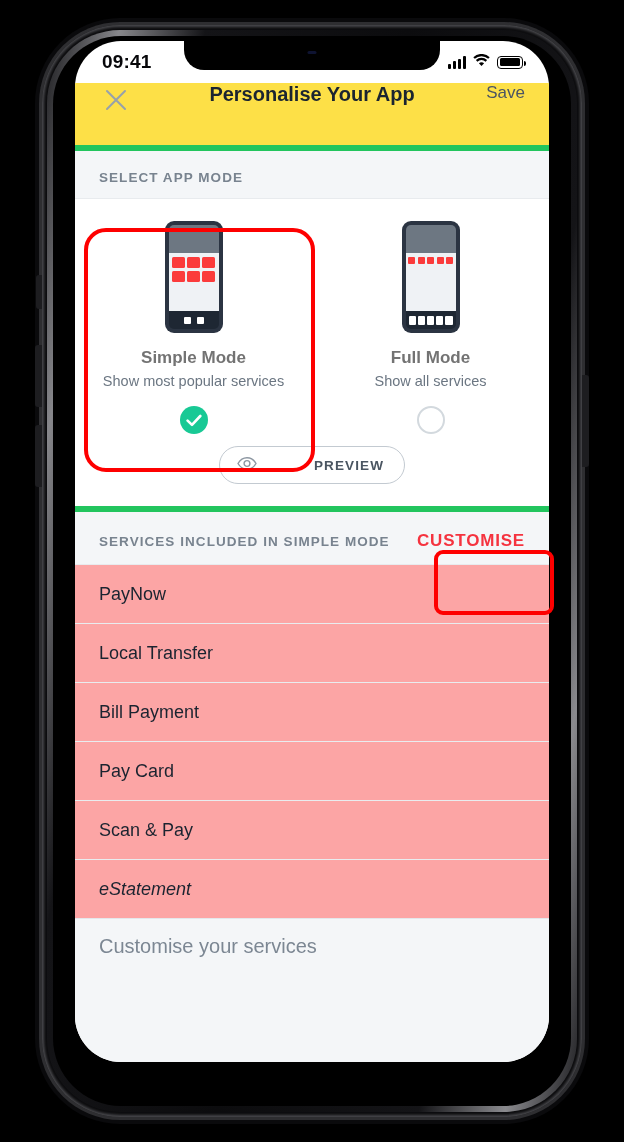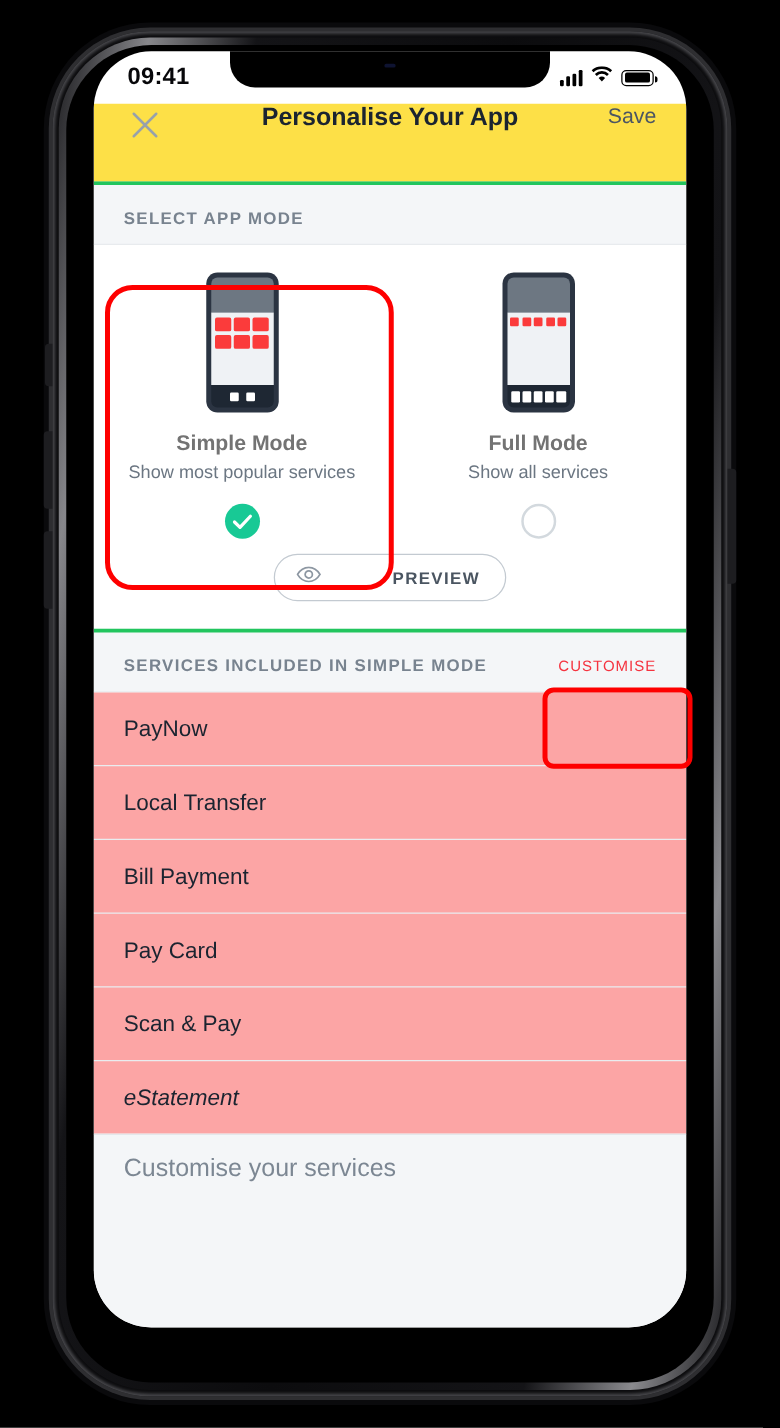--- a/index.html
+++ b/index.html
@@ -52,22 +52,22 @@
   
   #navbar{flex:0 0 62px;display:flex;align-items:flex-start;padding:0 24px;background:#fde047;position:relative;}
   #close-btn{width:34px;height:34px;display:flex;align-items:center;justify-content:center;cursor:pointer;}
   #nav-title{position:absolute;left:0;right:0;text-align:center;font-size:20px;
              font-weight:700;color:#1b2430;pointer-events:none;}
   #save-btn{margin-left:auto;font-size:17px;color:#4b5563;cursor:pointer;z-index:2;}
 
   
   .sec-head{background:#f4f6f8;padding:19px 24px 13px;font-size:13.5px;letter-spacing:1.05px;
             color:#78838f;font-weight:700;display:flex;align-items:center;justify-content:space-between;}
-  .sec-head.bordered{border-top:3px solid #22c55e;border-bottom:1px solid #e8ebee;}
-  #customise-btn{color:#f5333f;font-size:12px;font-weight:400;letter-spacing:.8px;cursor:pointer;}
+  .sec-head.bordered{border-top:6px solid #22c55e;border-bottom:1px solid #e8ebee;}
+  #customise-btn{color:#f5333f;font-size:17px;font-weight:700;letter-spacing:.8px;cursor:pointer;}
 
   
   #modes{background:#fff;display:flex;padding:16px 0 4px;}
   .mode{flex:1;display:flex;flex-direction:column;align-items:center;cursor:pointer;padding:6px 0 4px;}
   .phone-ill{width:58px;height:112px;border-radius:9px;background:#2b3442;padding:4px 4px 4px;
              box-sizing:border-box;display:flex;flex-direction:column;}
   .ph-top{height:28px;background:#6d7782;border-radius:5px 5px 0 0;}
   .ph-body{flex:1;background:#eff2f5;display:flex;flex-direction:column;}
   .ph-grid{display:grid;gap:2.5px;padding:4px 3.5px;}
   .ph-grid.simple{grid-template-columns:repeat(3,1fr);grid-template-rows:repeat(2,1fr);}

